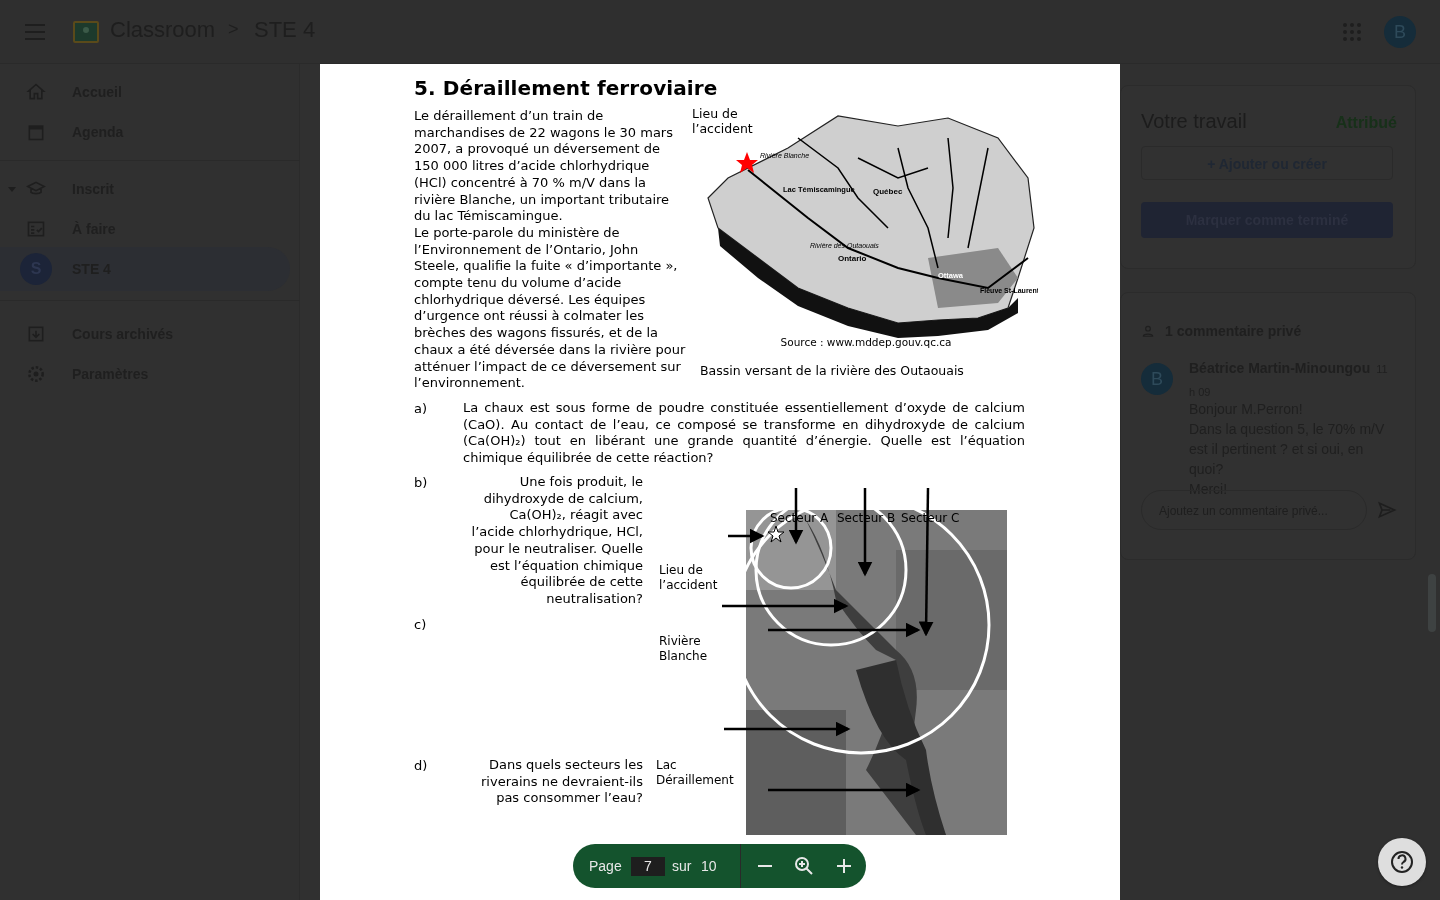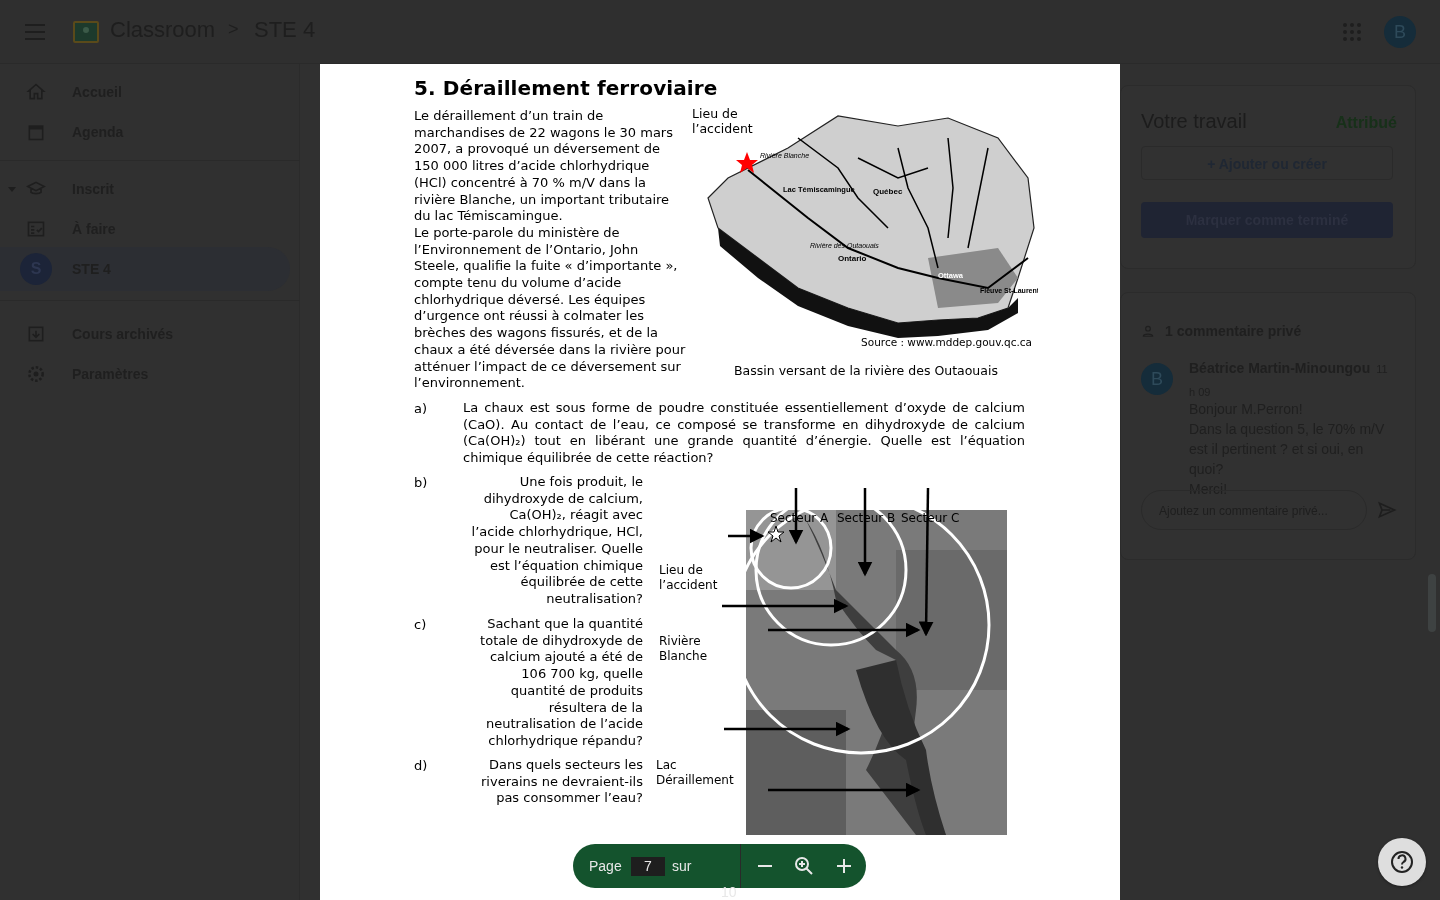--- a/index.html
+++ b/index.html
@@ -43,36 +43,36 @@
   .send-ico { position: absolute; left: 256px; top: 207px; width: 20px; height: 20px; cursor: pointer; }
 
   .scroll-thumb { position: absolute; left: 1428px; top: 574px; width: 8px; height: 58px; border-radius: 4px; background: #3e4242; }
 
   
   .page { position: absolute; left: 320px; top: 64px; width: 800px; height: 836px; background: #ffffff; color: #000; font-family: "DejaVu Sans", sans-serif; }
   .doc-h { position: absolute; left: 94px; top: 12px; font-size: 20px; font-weight: bold; letter-spacing: 0.1px; }
   .intro { position: absolute; left: 94px; top: 44px; width: 272px; font-size: 13px; line-height: 16.7px; white-space: pre-line; }
   .map1-label { position: absolute; left: 372px; top: 42px; font-size: 12.5px; line-height: 15px; white-space: pre-line; }
   .map1 { position: absolute; left: 378px; top: 44px; width: 340px; height: 232px; }
-  .map1-src { position: absolute; left: 380px; top: 272px; width: 332px; text-align: right; font-size: 10.5px; }
-  .map1-cap { position: absolute; left: 380px; top: 299px; width: 332px; text-align: center; font-size: 12.5px; }
+  .map1-src { position: absolute; left: 380px; top: 272px; width: 332px; text-align: center; font-size: 10.5px; }
+  .map1-cap { position: absolute; left: 380px; top: 299px; width: 332px; font-size: 12.5px; }
 
   .q-letter { position: absolute; left: 94px; font-size: 13px; }
   .q-text { position: absolute; left: 143px; font-size: 13px; line-height: 16.7px; text-align: right; }
   .qa { top: 336px; width: 562px; text-align: justify; }
   .qb { width: 180px; }
 
   .map2 { position: absolute; left: 426px; top: 446px; width: 261px; height: 325px; background: #7e7e7e; overflow: hidden; }
   .map2-lbl { position: absolute; font-size: 12px; line-height: 15px; white-space: pre-line; margin-top: 40px; }
 
   .pager { position: absolute; left: 573px; top: 844px; width: 293px; height: 44px; border-radius: 22px; background: #14532d; color: #e8e8e8; font-size: 14px; }
   .pager .pg-lbl { position: absolute; left: 16px; top: 14px; }
   .pager .pg-input { position: absolute; left: 58px; top: 13px; width: 34px; height: 19px; background: #1e1e1e; color: #e8e8e8; text-align: center; font-size: 14px; line-height: 19px; cursor: text; }
   .pager .pg-sur { position: absolute; left: 99px; top: 14px; }
-  .pager .pg-total { position: absolute; left: 148px; top: 14px; margin-top: 26px; }
+  .pager .pg-total { position: absolute; left: 128px; top: 14px; }
   .pager .pg-div { position: absolute; left: 167px; top: 0; width: 1px; height: 44px; background: #2a2a2a; }
   .pager .pg-btn { position: absolute; top: 10px; width: 24px; height: 24px; cursor: pointer; }
 
   .help-btn { position: absolute; left: 1378px; top: 838px; width: 48px; height: 48px; border-radius: 50%; background: #dedede; cursor: pointer; box-shadow: 0 1px 3px rgba(0,0,0,0.4); }
 </style>
 </head>
 <body>
 
 <div class="app">
   <div class="topbar">
@@ -203,21 +203,20 @@
   <div class="map1-src">Source : www.mddep.gouv.qc.ca</div>
   <div class="map1-cap">Bassin versant de la rivière des Outaouais</div>
 
   <div class="q-letter" style="top:337px">a)</div>
   <div class="q-text qa">La chaux est sous forme de poudre constituée essentiellement d’oxyde de calcium (CaO). Au contact de l’eau, ce composé se transforme en dihydroxyde de calcium (Ca(OH)₂) tout en libérant une grande quantité d’énergie. Quelle est l’équation chimique équilibrée de cette réaction?</div>
 
   <div class="q-letter" style="top:411px">b)</div>
   <div class="q-text qb" style="top:410px">Une fois produit, le dihydroxyde de calcium, Ca(OH)₂, réagit avec l’acide chlorhydrique, HCl, pour le neutraliser. Quelle est l’équation chimique équilibrée de cette neutralisation?</div>
 
   <div class="q-letter" style="top:553px">c)</div>
-  <div class="q-text qb" style="top:552px">Sachant que la quantité totale de dihydroxyde de calcium ajouté a été de 106 700 kg, quelle quantité de produits résultera de la neutralisation de l’acide chlorhydrique répandu?</div>
 
   <div class="q-letter" style="top:694px">d)</div>
   <div class="q-text qb" style="top:693px">Dans quels secteurs les riverains ne devraient-ils pas consommer l’eau?</div>
 
   <div class="map2">
     <svg width="261" height="325" viewBox="0 0 261 325">
       <rect width="261" height="325" fill="#7a7a7a"></rect>
       <rect x="0" y="0" width="90" height="80" fill="#959595"></rect>
       <rect x="150" y="40" width="111" height="140" fill="#6a6a6a"></rect>
       <rect x="0" y="200" width="100" height="125" fill="#5e5e5e"></rect>

